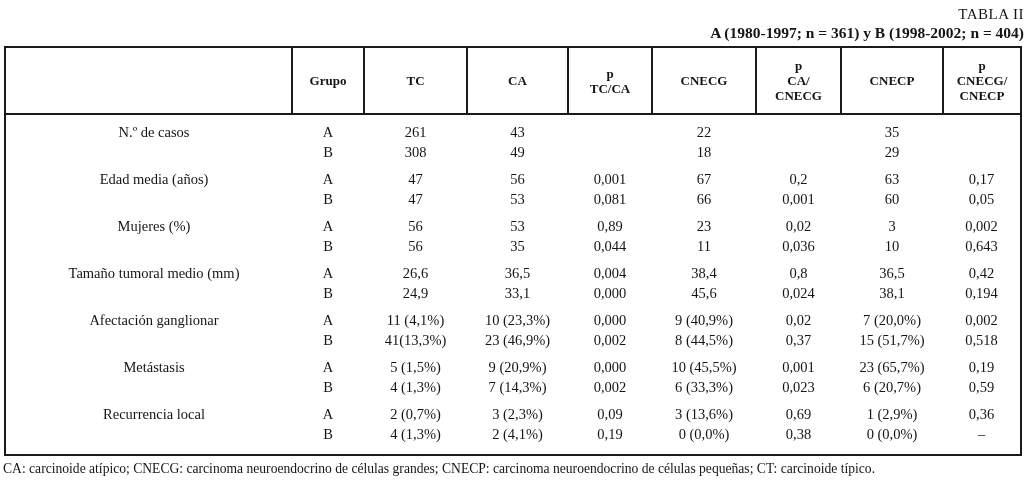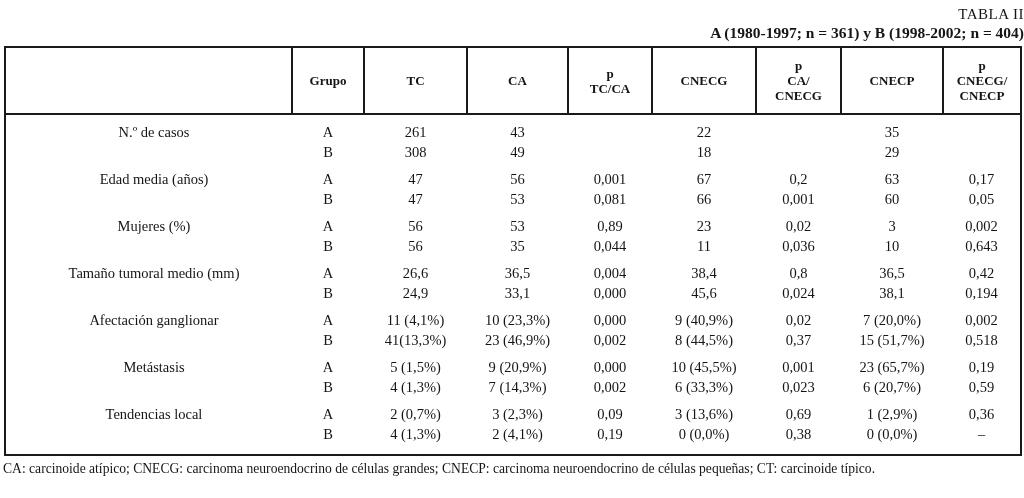--- a/index.html
+++ b/index.html
@@ -198,21 +198,21 @@
           <td>B</td>
           <td>4 (1,3%)</td>
           <td>7 (14,3%)</td>
           <td>0,002</td>
           <td>6 (33,3%)</td>
           <td>0,023</td>
           <td>6 (20,7%)</td>
           <td>0,59</td>
         </tr>
         <tr class="row-a">
-          <td class="rowlabel" rowspan="2">Tendencias local</td>
+          <td class="rowlabel" rowspan="2">Recurrencia local</td>
           <td>A</td>
           <td>2 (0,7%)</td>
           <td>3 (2,3%)</td>
           <td>0,09</td>
           <td>3 (13,6%)</td>
           <td>0,69</td>
           <td>1 (2,9%)</td>
           <td>0,36</td>
         </tr>
         <tr class="row-b last">

